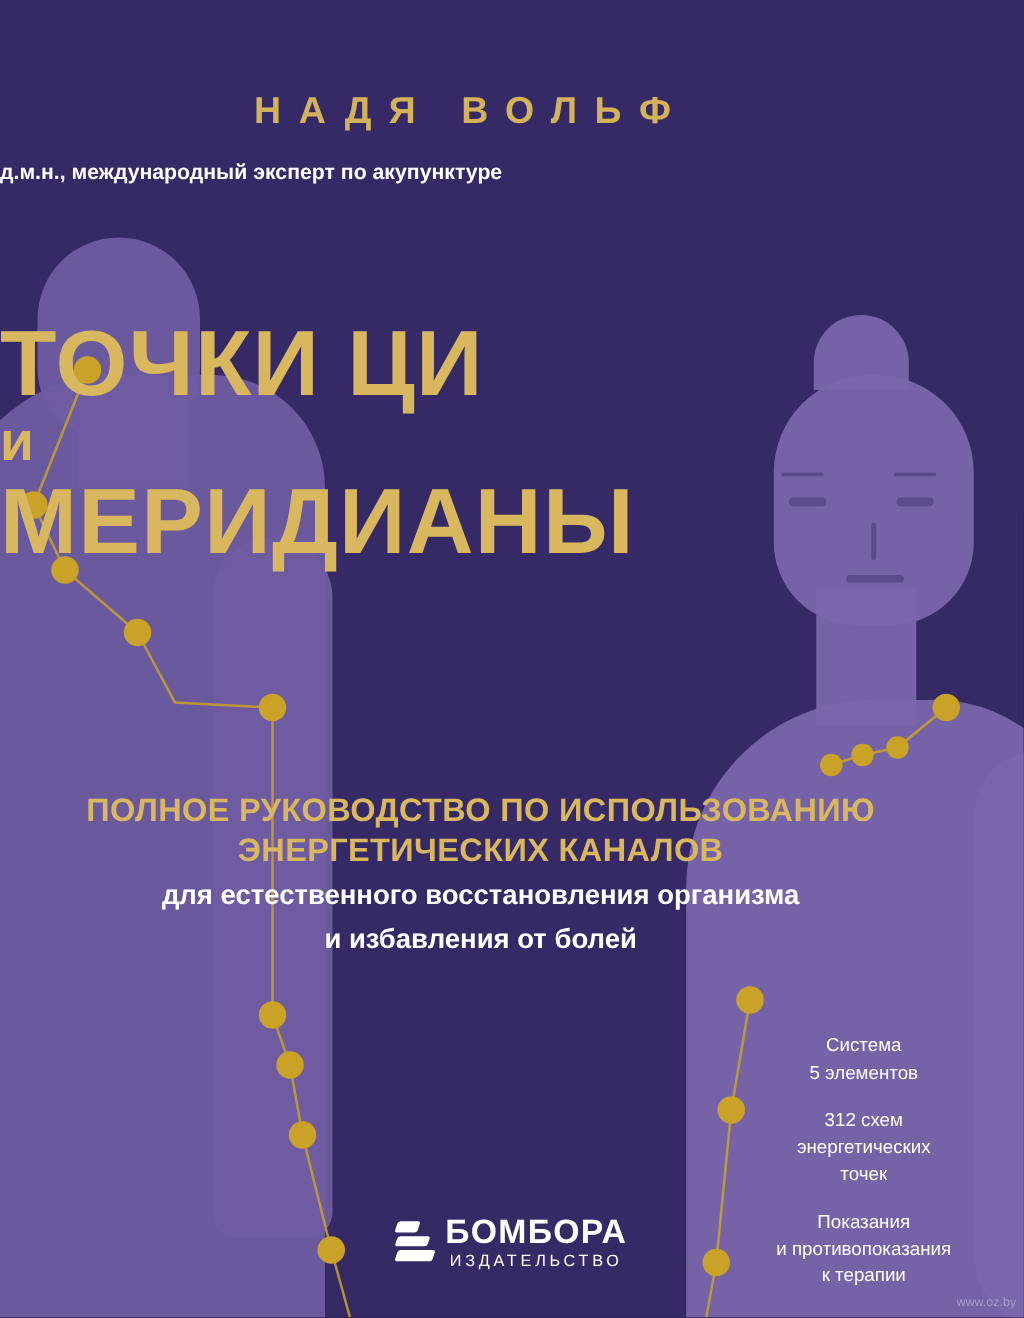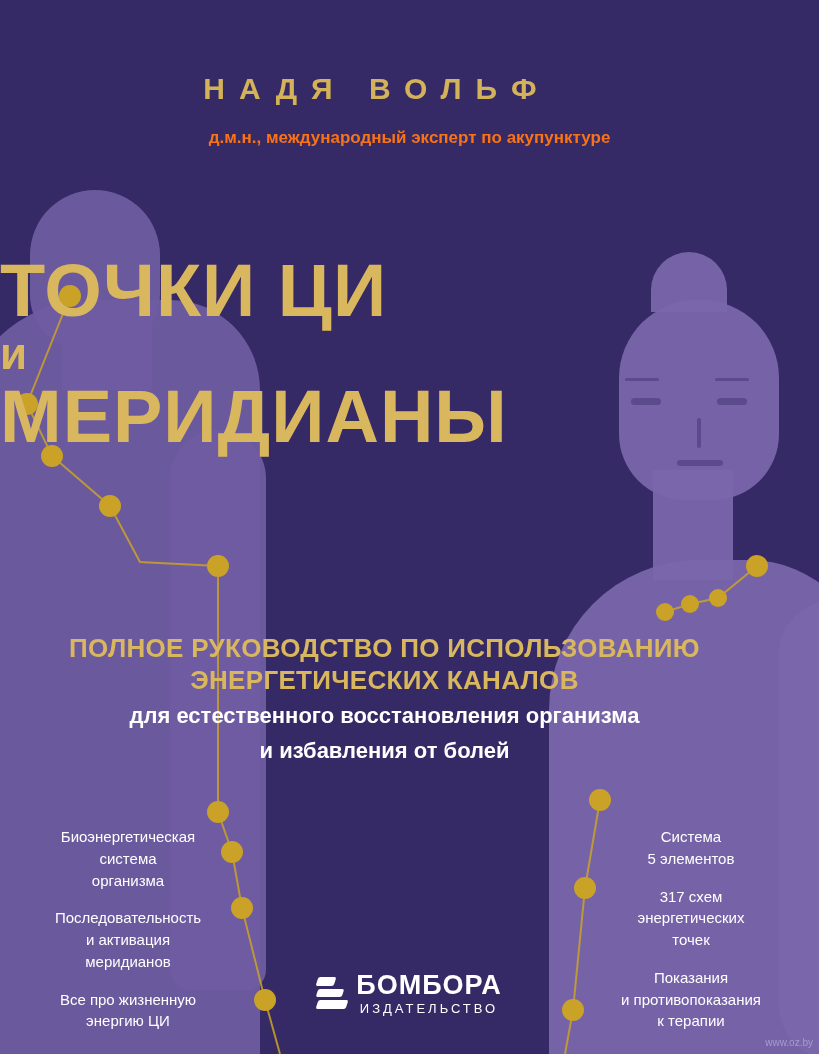--- a/index.html
+++ b/index.html
@@ -132,22 +132,22 @@
     color: #d3b25a;
     font-size: 30px;
     font-weight: bold;
     letter-spacing: 14px;
   }
   .author-sub {
     position: absolute;
     top: 128px;
     left: 0;
     width: 819px;
-    text-align: center;
-    color: #f97316;
+    text-align: left;
+    color: #ffffff;
     font-size: 17px;
     font-weight: bold;
   }
   .title-wrap {
     position: absolute;
     top: 255px;
     left: 0;
     width: 819px;
     color: #d9b75e;
   }
@@ -316,35 +316,25 @@
     <div class="title-line3">МЕРИДИАНЫ</div>
   </div>
 
   <div class="subtitle-wrap">
     <div class="sub-1">ПОЛНОЕ РУКОВОДСТВО ПО ИСПОЛЬЗОВАНИЮ</div>
     <div class="sub-2">ЭНЕРГЕТИЧЕСКИХ КАНАЛОВ</div>
     <div class="sub-3">для естественного восстановления организма</div>
     <div class="sub-4">и избавления от болей</div>
   </div>
 
-  <div class="bullets-left">
-    <div class="bullet-item" style="white-space:pre-line">Биоэнергетическая
-система
-организма</div>
-    <div class="bullet-item" style="white-space:pre-line">Последовательность
-и активация
-меридианов</div>
-    <div class="bullet-item" style="white-space:pre-line">Все про жизненную
-энергию ЦИ</div>
-  </div>
 
   <div class="bullets-right">
     <div class="bullet-item" style="white-space:pre-line">Система
 5 элементов</div>
-    <div class="bullet-item" style="white-space:pre-line">317 схем
+    <div class="bullet-item" style="white-space:pre-line">312 схем
 энергетических
 точек</div>
     <div class="bullet-item" style="white-space:pre-line">Показания
 и противопоказания
 к терапии</div>
   </div>
 
   <div class="publisher">
     <div class="pub-row">
       <span class="pub-mark">

